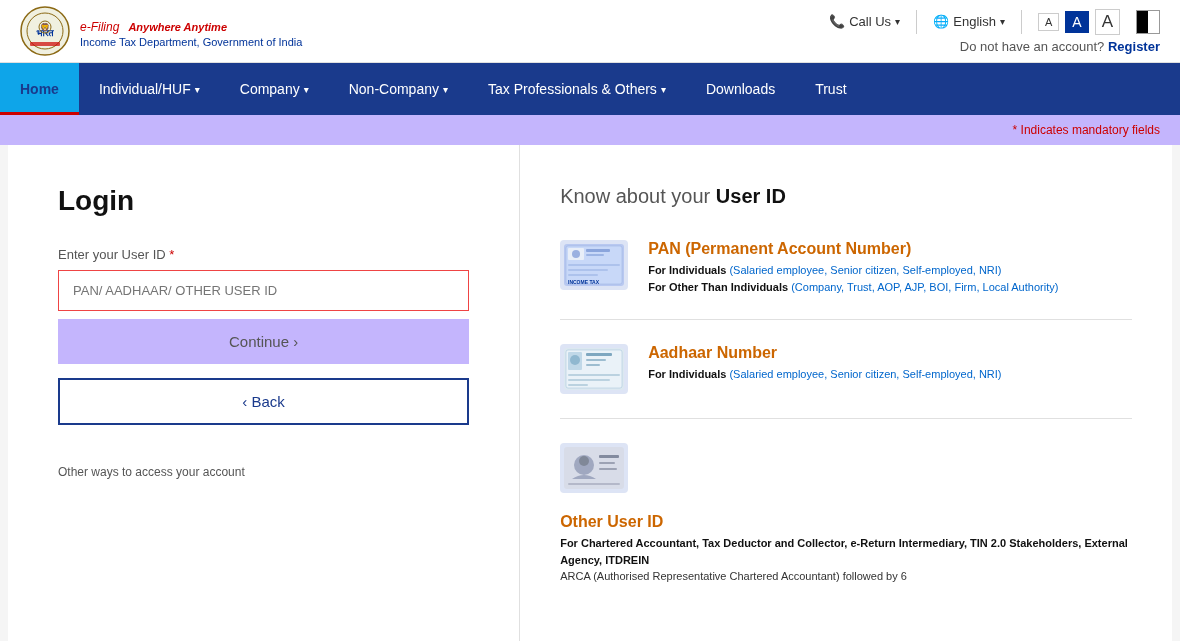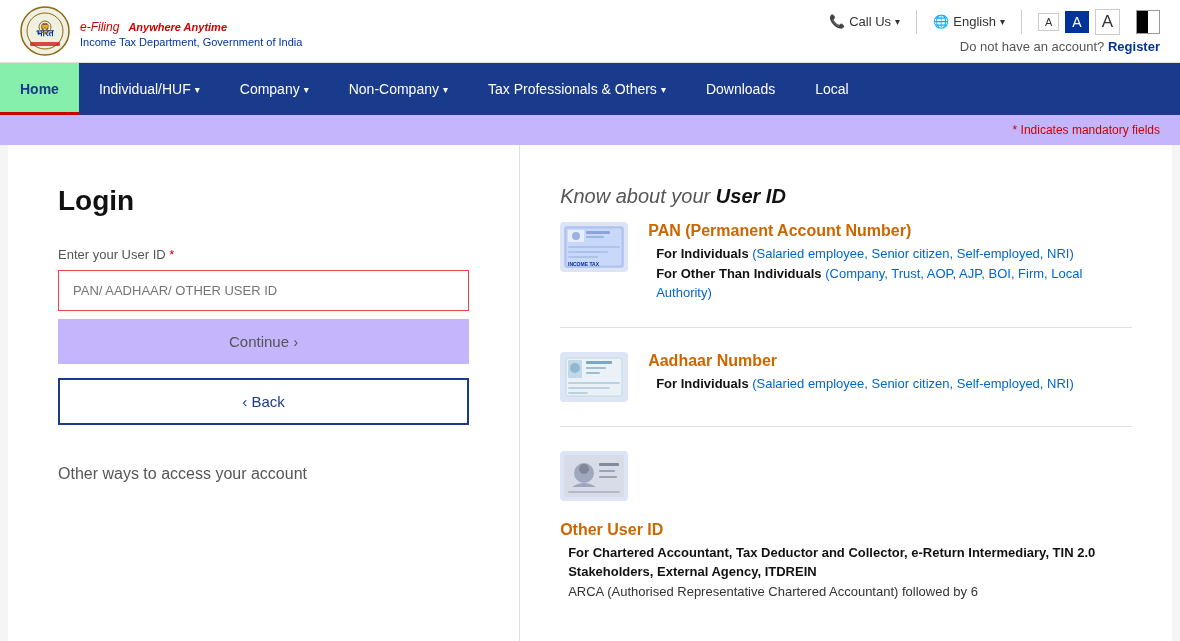--- a/index.html
+++ b/index.html
@@ -115,21 +115,21 @@
       padding: 18px 20px;
       font-size: 14px;
       cursor: pointer;
       display: flex;
       align-items: center;
       gap: 4px;
       white-space: nowrap;
       position: relative;
     }
     .nav-item.active {
-      background: #86efac;
+      background: #0ea5e9;
       color: #1a3a8c;
       font-weight: bold;
       text-align: right;
     }
     .nav-item.active::after {
       content: '';
       position: absolute;
       bottom: 0;
       left: 0;
       right: 0;
@@ -208,34 +208,33 @@
       border: 2px solid #1a3a8c;
       font-size: 15px;
       cursor: pointer;
       display: flex;
       align-items: flex-start;
       justify-content: center;
       gap: 6px;
     }
     .other-ways {
       margin-top: 40px;
-      font-size: 16px;
+      font-size: 12px;
       color: #555;
     }
 
     
     .userid-panel {
       width: 56%;
       padding: 40px 40px;
     }
     .userid-title {
       font-size: 20px;
       color: #555;
-      margin-bottom: 14px;
-      font-style: italic;
+      margin-bottom: 32px;
     }
     .userid-title strong {
       color: #111;
     }
     .userid-item {
       display: flex;
       gap: 20px;
       margin-bottom: 24px;
       padding-bottom: 24px;
       border-bottom: 1px solid #e0e0e0;
@@ -258,24 +257,23 @@
     .userid-info {
       flex: 1;
     }
     .userid-type-name {
       font-size: 16px;
       font-weight: bold;
       color: #cc6600;
       margin-bottom: 4px;
     }
     .userid-desc {
-      font-size: 13px;
+      font-size: 11px;
       color: #333;
       line-height: 1.5;
-      margin-left: 8px;
     }
     .userid-desc strong {
       color: #111;
     }
     .userid-desc span.subtext {
       color: #0066cc;
     }
 
     
     .pan-card-svg, .aadhaar-svg, .other-id-svg {
@@ -350,21 +348,21 @@
     <span class="nav-chevron">▾</span>
   </div>
   <div class="nav-item">
     <span>Tax Professionals &amp; Others</span>
     <span class="nav-chevron">▾</span>
   </div>
   <div class="nav-item">
     <span>Downloads</span>
   </div>
   <div class="nav-item">
-    <span>Local</span>
+    <span>Trust</span>
   </div>
 </nav>
 
 <div class="mandatory-note">
   <span>* Indicates mandatory fields</span>
 </div>
 
 <div class="main-content">
 
   <div class="login-panel">

